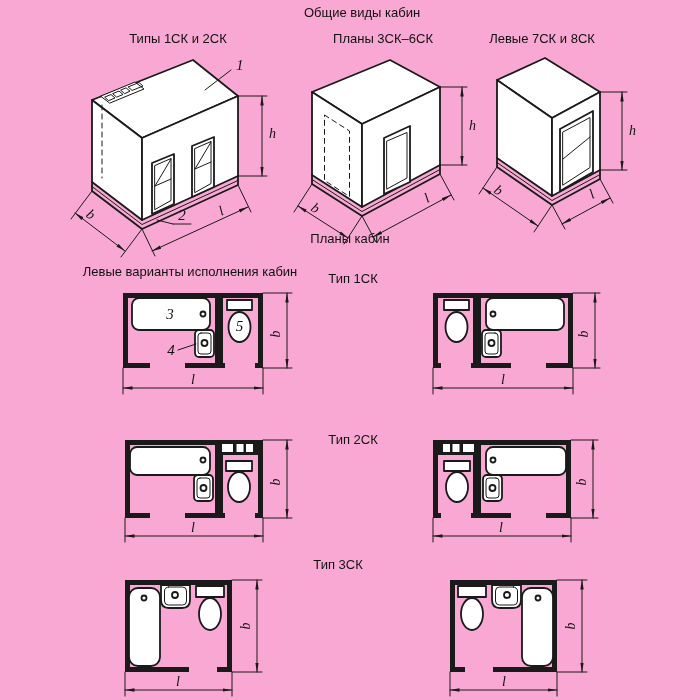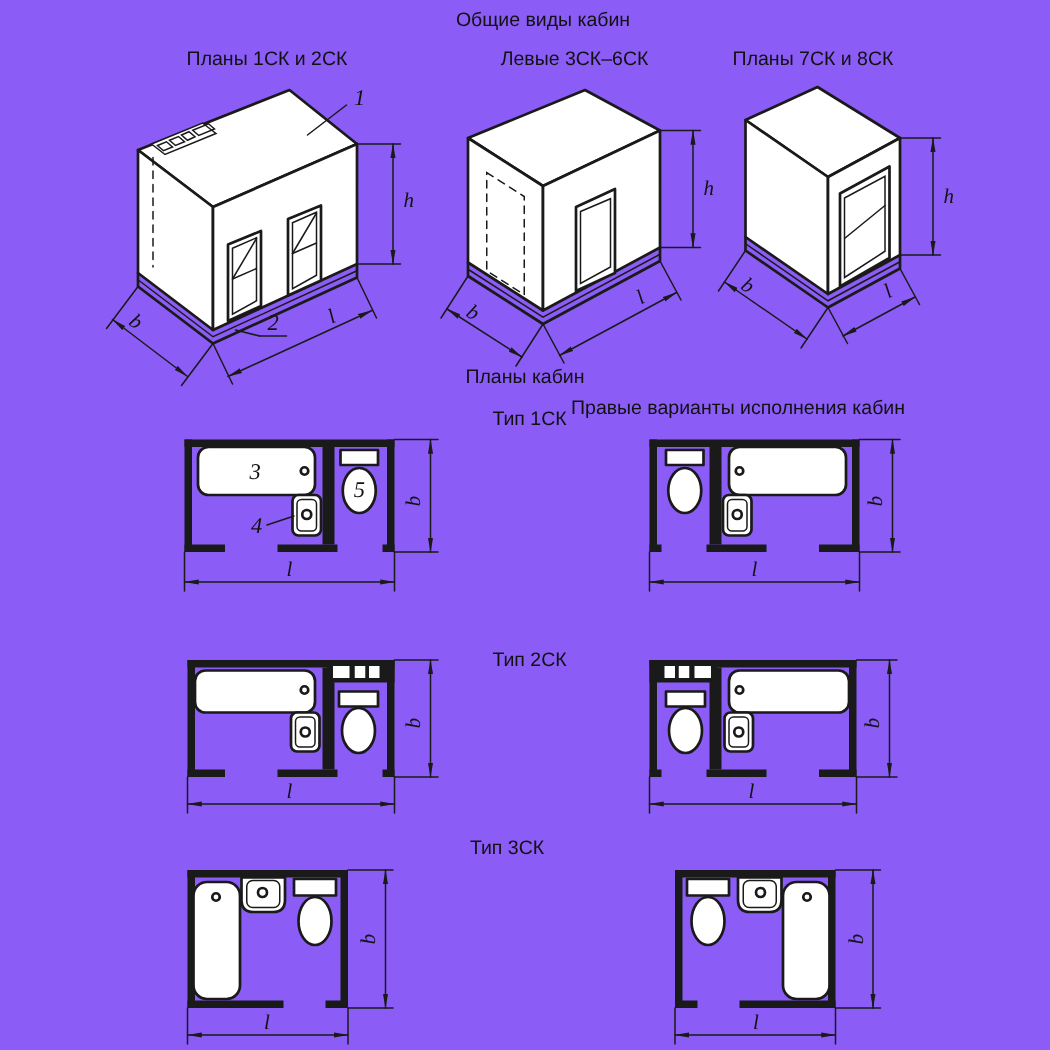--- a/index.html
+++ b/index.html
@@ -1,40 +1,40 @@
 <!DOCTYPE html>
 <html><head>
 <meta charset="utf-8">
 <style>
   html,body{margin:0;padding:0;background:#fff;}
-  #canvas{position:relative;width:700px;height:700px;background:#8b5cf6;overflow:hidden;
+  #canvas{position:relative;width:700px;height:700px;background:#f9a8d4;overflow:hidden;
           font-family:"Liberation Sans",sans-serif;color:#111;}
   .lbl{position:absolute;font-size:13px;line-height:15px;white-space:nowrap;
        transform:translateX(-50%);color:#111;}
   svg{position:absolute;overflow:visible;}
   .f  {fill:none;stroke:#1a1a1a;stroke-width:1.8;stroke-linejoin:round;stroke-linecap:round;}
   .f2 {fill:#ffffff;stroke:#1a1a1a;stroke-width:1.8;stroke-linejoin:round;}
   .t  {fill:none;stroke:#1a1a1a;stroke-width:1;stroke-linecap:round;}
   .w  {fill:#1a1a1a;stroke:none;}
   .hole{fill:#ffffff;stroke:none;}
   .dash{stroke-dasharray:5 4;}
   .dtx{font:italic 14px "Liberation Serif",serif;fill:#111;}
   .ctx{font:italic 15px "Liberation Serif",serif;fill:#111;}
 </style>
 </head>
 <body>
 
 <div id="canvas">
 
   <div class="lbl" style="left:362px;top:5px">Общие виды кабин</div>
-  <div class="lbl" style="left:178px;top:31px">Планы 1СК и 2СК</div>
-  <div class="lbl" style="left:383px;top:31px">Левые 3СК–6СК</div>
-  <div class="lbl" style="left:542px;top:31px">Планы 7СК и 8СК</div>
-  <div class="lbl" style="left:350px;top:243px">Планы кабин</div>
-  <div class="lbl" style="left:492px;top:264px">Правые варианты исполнения кабин</div>
+  <div class="lbl" style="left:178px;top:31px">Типы 1СК и 2СК</div>
+  <div class="lbl" style="left:383px;top:31px">Планы 3СК–6СК</div>
+  <div class="lbl" style="left:542px;top:31px">Левые 7СК и 8СК</div>
+  <div class="lbl" style="left:350px;top:231px">Планы кабин</div>
+  <div class="lbl" style="left:190px;top:264px">Левые варианты исполнения кабин</div>
   <div class="lbl" style="left:353px;top:271px">Тип 1СК</div>
   <div class="lbl" style="left:353px;top:432px">Тип 2СК</div>
   <div class="lbl" style="left:338px;top:557px">Тип 3СК</div>
 
   <svg style="left:55px;top:48px" width="235" height="212" viewBox="0 0 235 212">
     <defs>
       <marker id="arA" viewBox="0 0 10 4" refX="9.5" refY="2" markerWidth="10" markerHeight="4" markerUnits="userSpaceOnUse" orient="auto-start-reverse">
         <path d="M10,2 L0,0.3 L0,3.7 Z" fill="#1a1a1a"></path>
         </marker>
     </defs>

